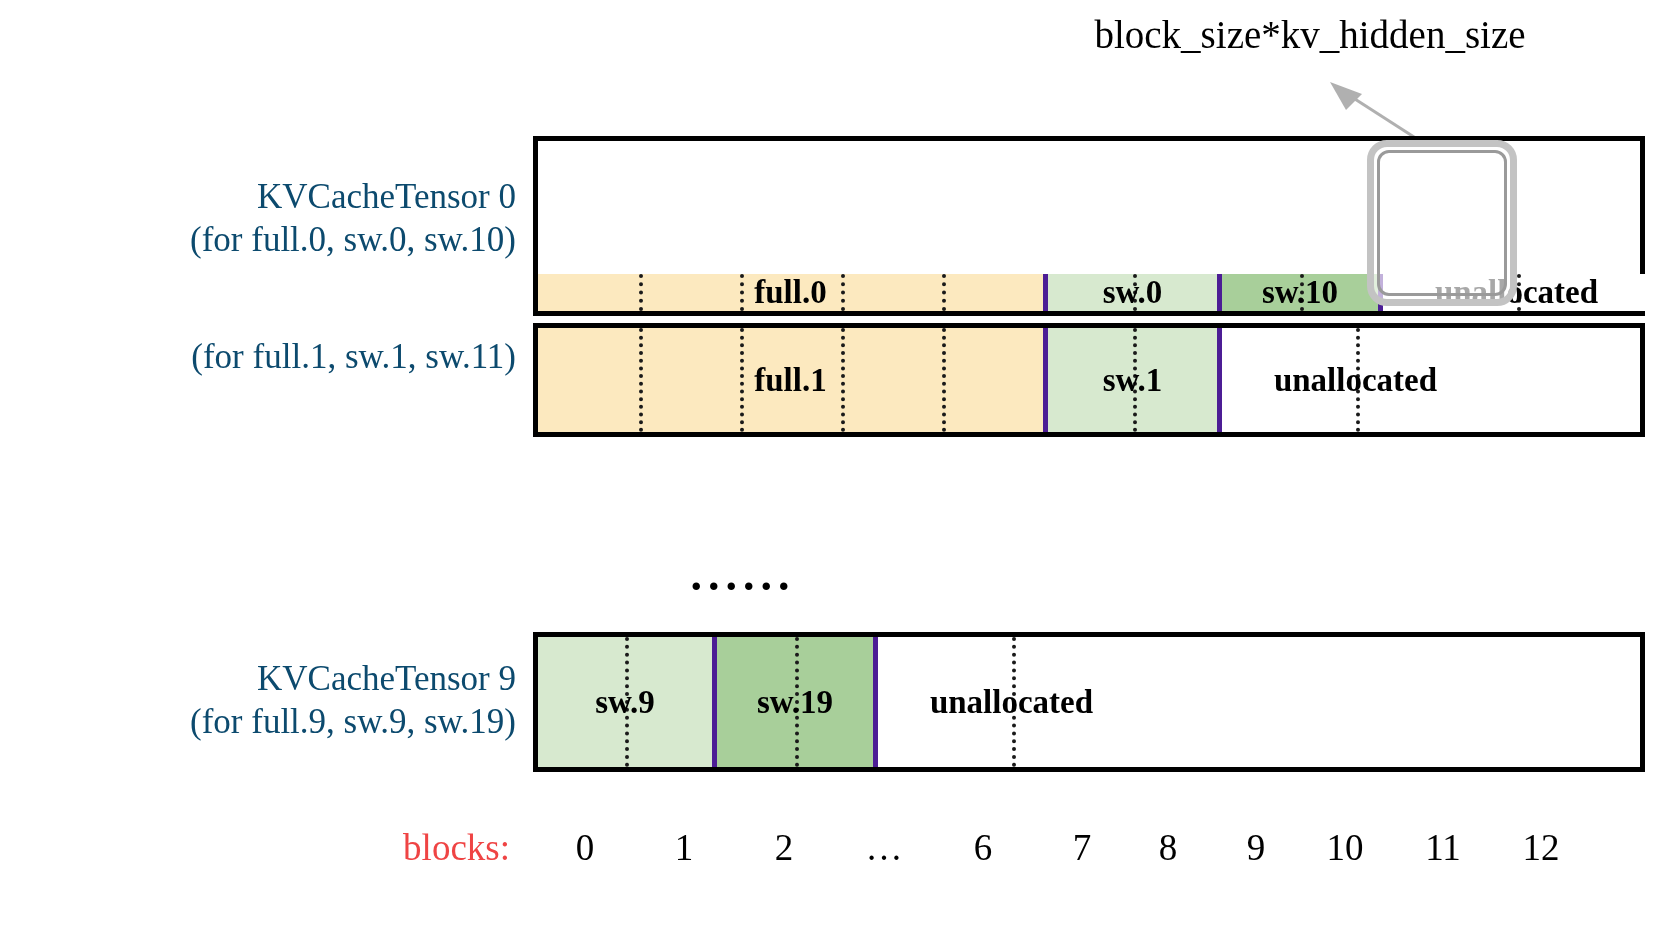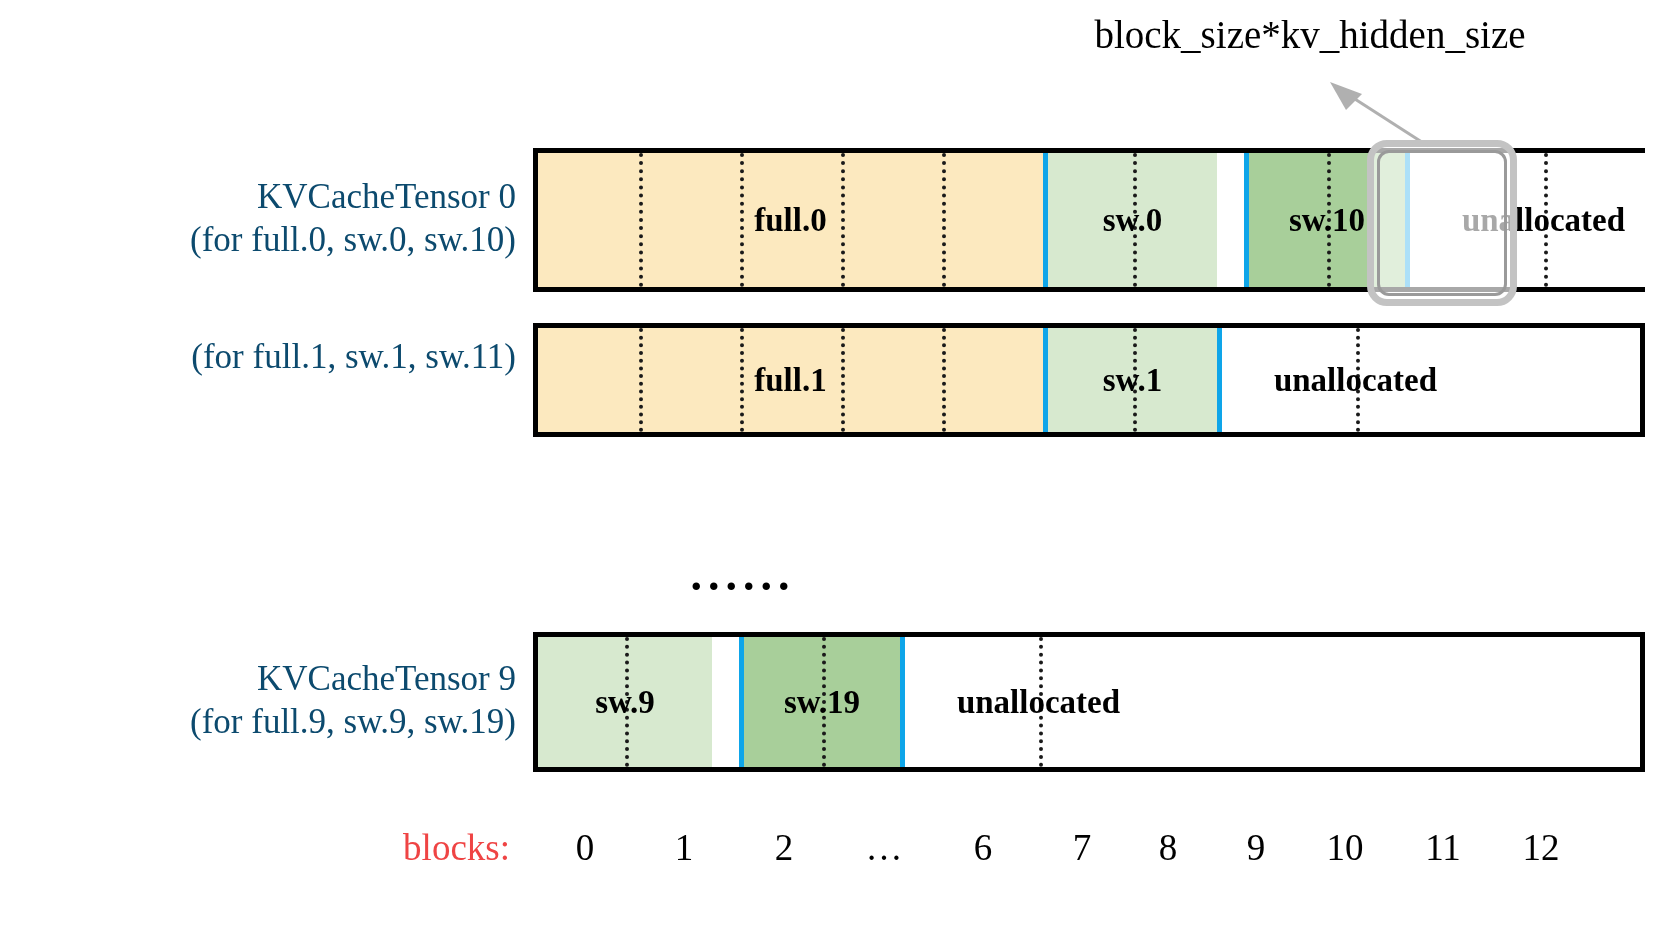--- a/index.html
+++ b/index.html
@@ -67,25 +67,25 @@
     box-sizing: border-box;
     display: flex;
     align-items: center;
     justify-content: center;
     font-weight: bold;
     font-size: 33px;
     line-height: 1.12;
     text-align: center;
     color: #000;
   }
-  .seg + .seg { border-left: 5px solid #0ea5e9; }
+  .seg + .seg { border-left: 5px solid #4c1d95; }
 
   .seg-full  { background: #fce9bf; }
   .seg-sw1   { background: #d7e9cf; }
-  .seg-sw2   { background: #a8cf9a; margin-left: 27px; }
+  .seg-sw2   { background: #a8cf9a; }
   .seg-unall { background: #ffffff; }
 
   .seg-label { position: relative; z-index: 2; padding: 0 4px; }
 
   
   .divider {
     position: absolute;
     top: 0;
     bottom: 0;
     width: 0;
@@ -165,21 +165,21 @@
   <span class="l2">(for full.0, sw.0, sw.10)</span>
 </div>
 <div class="row-label" id="row-label-1" style="top: 336px;">
   <span class="l2">(for full.1, sw.1, sw.11)</span>
 </div>
 <div class="row-label" id="row-label-2" style="top: 658px;">
   <span class="l1">KVCacheTensor 9</span>
   <span class="l2">(for full.9, sw.9, sw.19)</span>
 </div>
 
-<div class="tensor-row" id="tensor-row-0" style="top: 148px; height: 144px;">
+<div class="tensor-row" id="tensor-row-0" style="top: 136px; height: 180px; align-items: flex-end;">
   <div class="seg seg-full" style="flex: 0 0 505px;">
       <span class="seg-label">full.0</span>
       <div class="divider" style="left: 20%;"></div>
       <div class="divider" style="left: 40%;"></div>
       <div class="divider" style="left: 60%;"></div>
       <div class="divider" style="left: 80%;"></div>
     </div>
   <div class="seg seg-sw1" style="flex: 0 0 174px;">
       <span class="seg-label">sw.0</span>
       <div class="divider" style="left: 50%;"></div>

